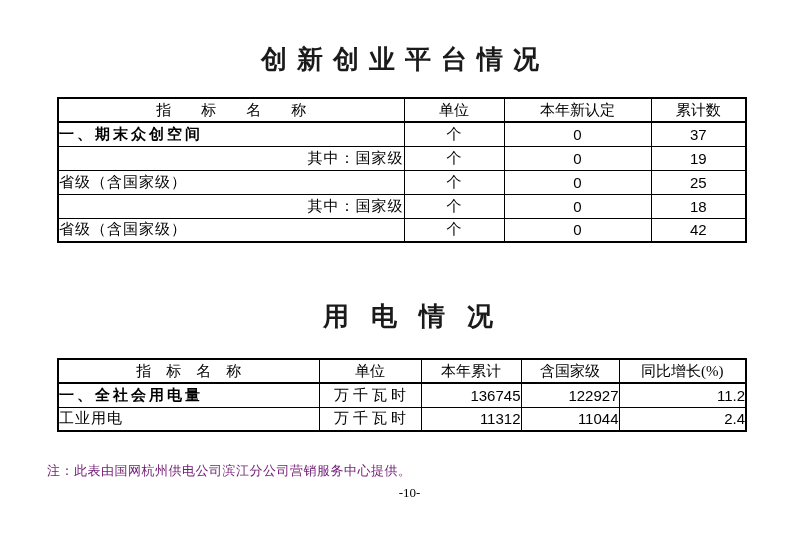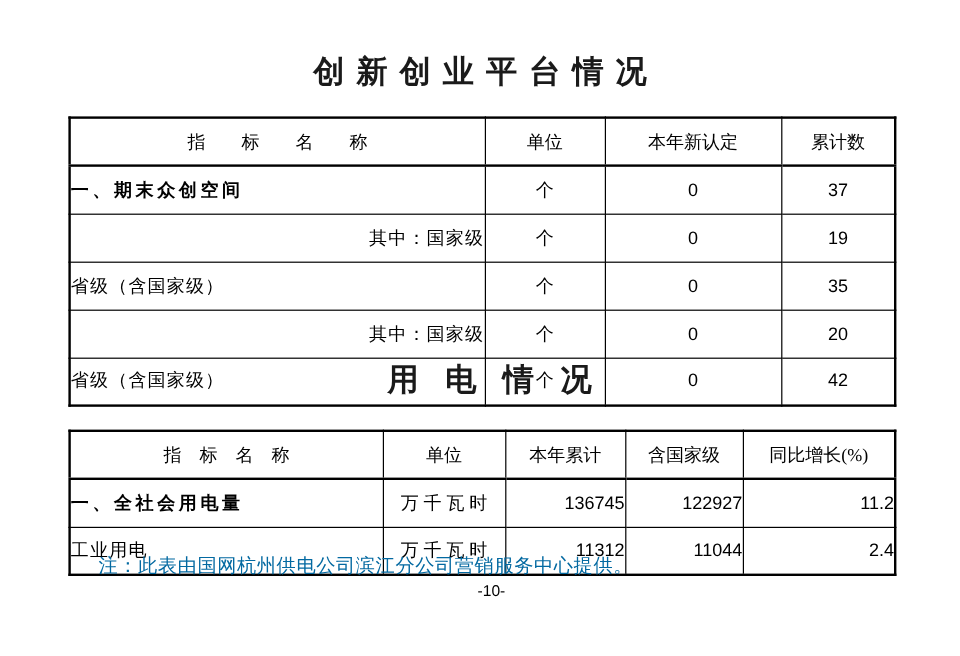--- a/index.html
+++ b/index.html
@@ -30,21 +30,21 @@
     table-layout: fixed;
     width: 688px;
     background: #fff;
     border: 2px solid #000;
   }
   .tbl1 { top: 97px; }
   .tbl2 { top: 358px; }
 
   .tbl th, .tbl td {
     border: 1px solid #000;
-    height: 40px;
+    height: 24px;
     padding: 0;
     font-size: 15px;
     overflow: hidden;
     white-space: nowrap;
     vertical-align: middle;
   }
   .tbl thead th {
     font-weight: normal;
     text-align: center;
     border-bottom-width: 2px;
@@ -63,31 +63,30 @@
   .num {
     font-family: "Liberation Sans", sans-serif;
     font-size: 16px;
   }
   .rt { text-align: right; padding-right: 8px; }
   .rt-edge { text-align: right; padding-right: 4px; }
 
   .footnote {
     position: absolute;
     left: 47px; top: 462px;
-    font-size: 16px;
+    font-size: 13px;
     letter-spacing: 0.5px;
-    color: #0369a1;
-    margin-left: 35px;
+    color: #701a75;
   }
   .page-number {
     position: absolute;
     left: 0; top: 485px; width: 800px;
     text-align: center;
     font-size: 13px;
-    font-family: Liberation Sans, sans-serif;
+    font-family: Liberation Serif, serif;
     padding-left: 19px;
   }
 </style>
 </head>
 <body>
 
 <div class="page">
 
   <div class="doc-title title1">创新创业平台情况</div>
 
@@ -116,27 +115,27 @@
       <tr>
         <td class="lbl ind1">其中：国家级</td>
         <td class="ctr">个</td>
         <td class="ctr num">0</td>
         <td class="ctr num">19</td>
       </tr>
       <tr>
         <td class="lbl ind2">省级（含国家级）</td>
         <td class="ctr">个</td>
         <td class="ctr num">0</td>
-        <td class="ctr num">35</td>
+        <td class="ctr num">25</td>
       </tr>
       <tr>
         <td class="lbl ind1">其中：国家级</td>
         <td class="ctr">个</td>
         <td class="ctr num">0</td>
-        <td class="ctr num">20</td>
+        <td class="ctr num">18</td>
       </tr>
       <tr>
         <td class="lbl ind2">省级（含国家级）</td>
         <td class="ctr">个</td>
         <td class="ctr num">0</td>
         <td class="ctr num">42</td>
       </tr>
     </tbody>
   </table>
 

